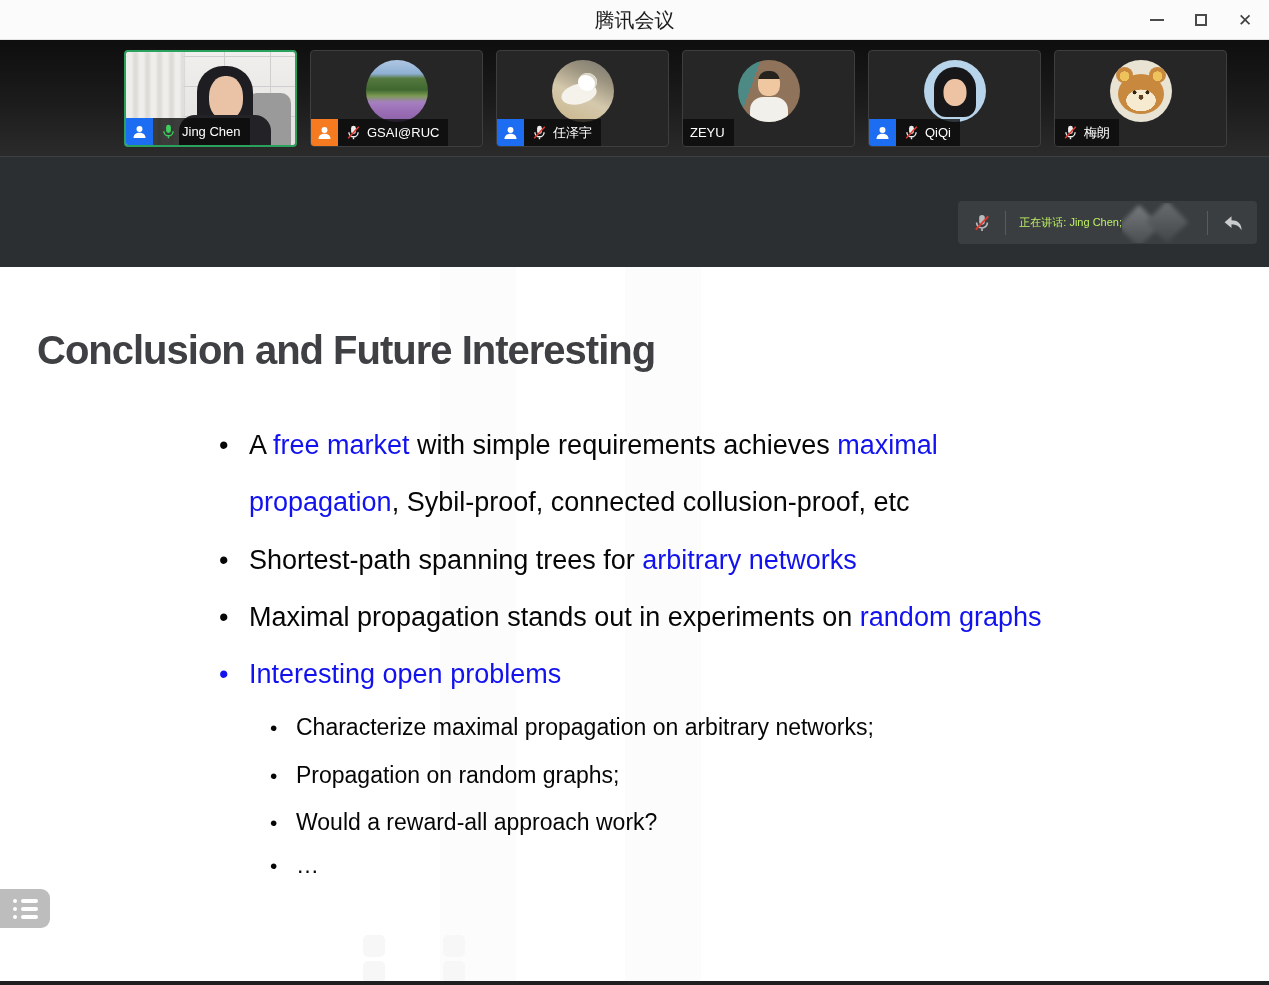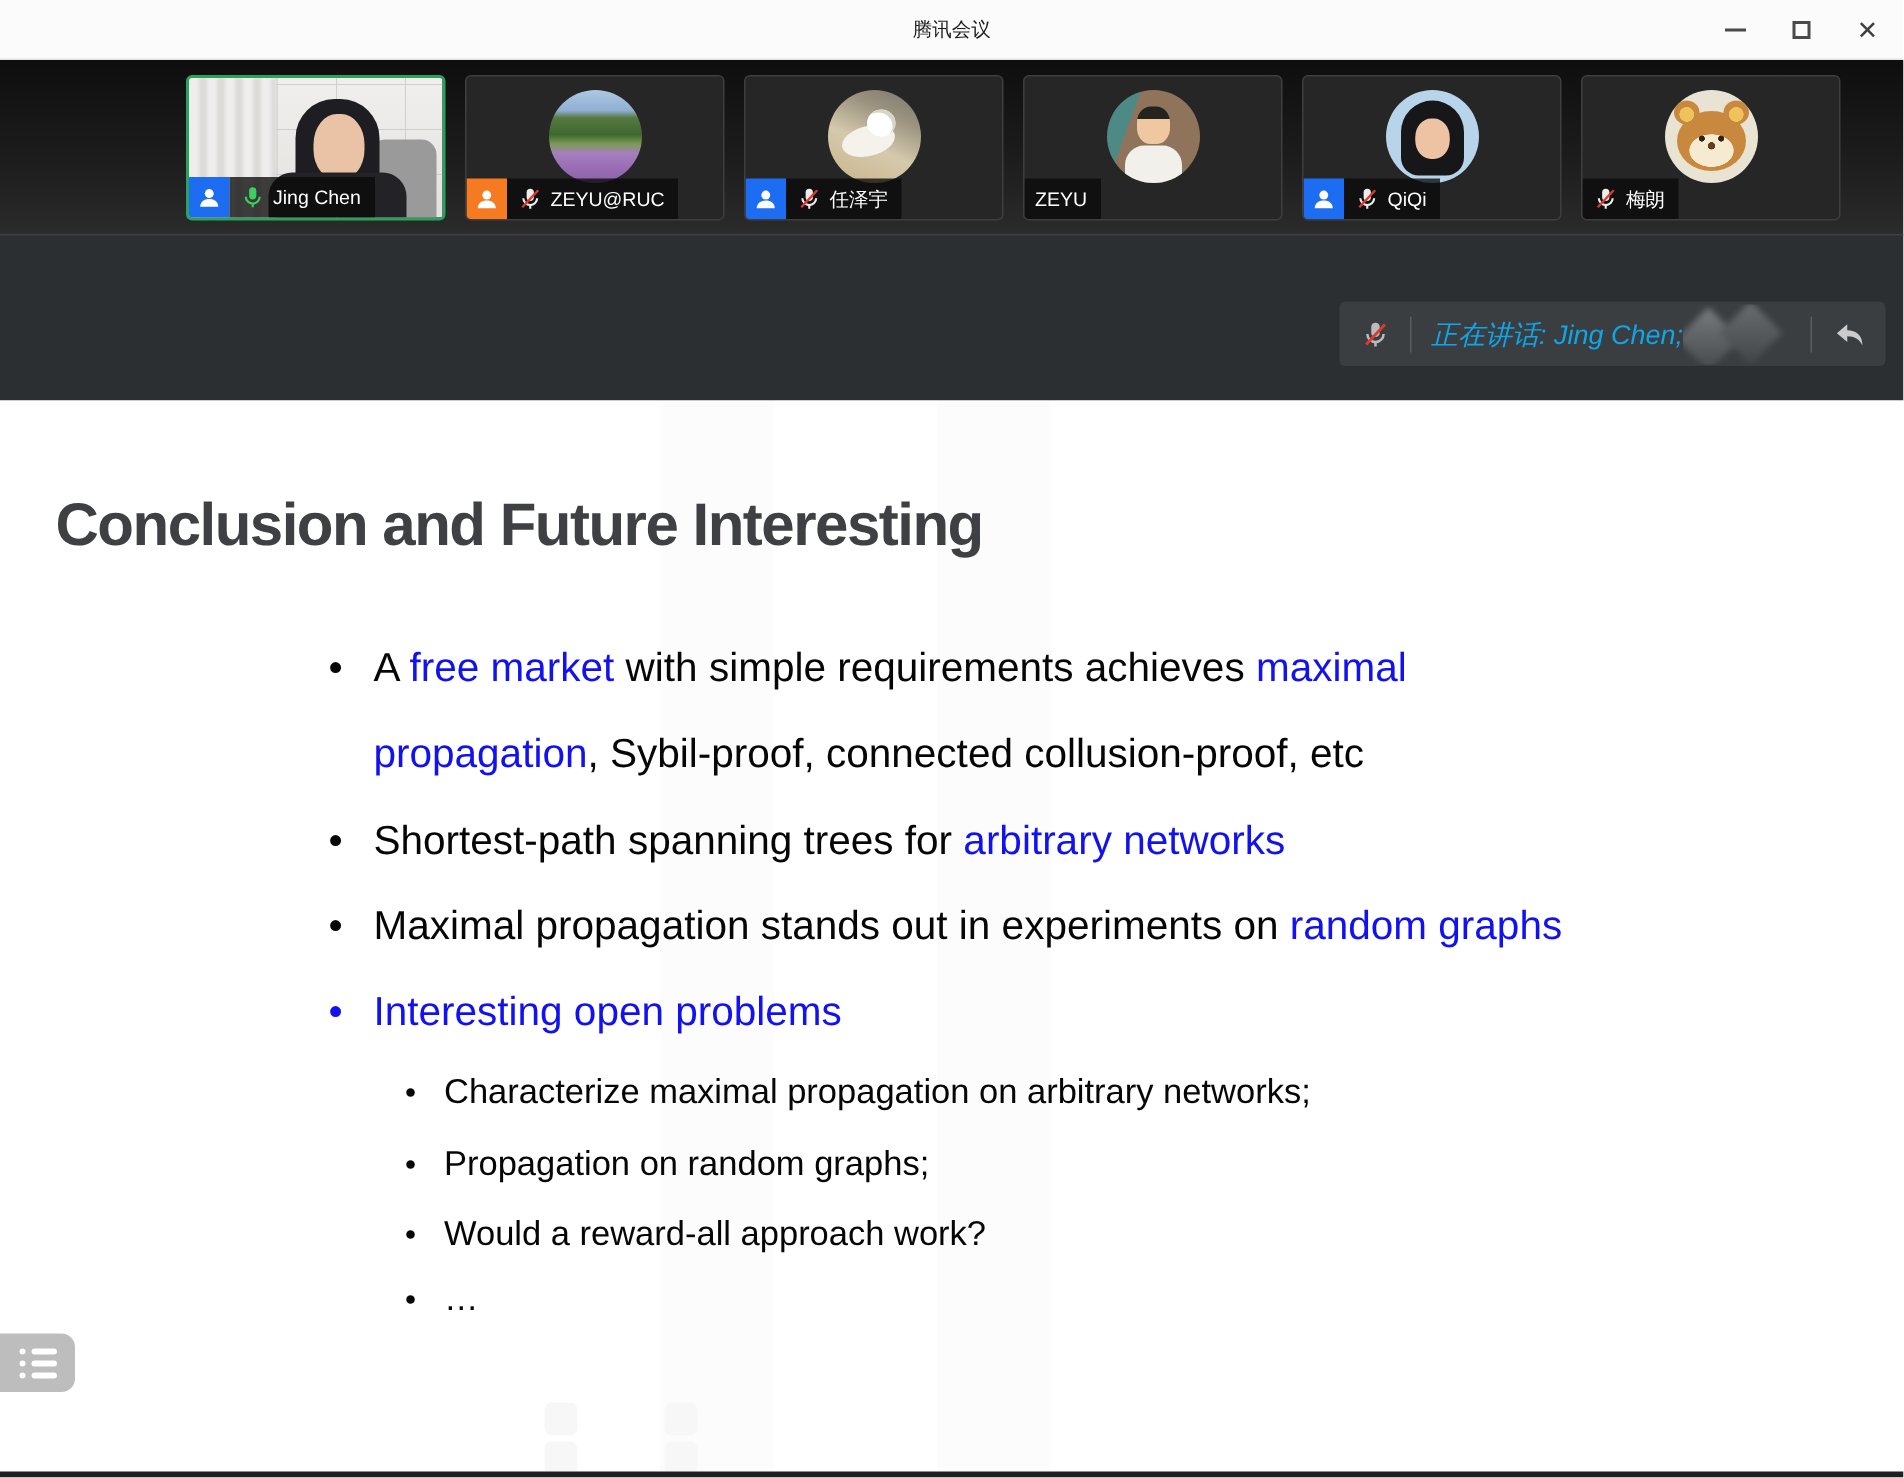--- a/index.html
+++ b/index.html
@@ -13,21 +13,21 @@
   .app { position:absolute; inset:0; }
 
   
   .titlebar {
     position:absolute; top:0; left:0; right:0; height:40px;
     background:#fbfbfb; border-bottom:1px solid #e3e3e3;
   }
   .tb-title {
     position:absolute; left:0; right:0; top:0; height:40px;
     text-align:center; line-height:40px;
-    font-size:13px; color:#1b1b1b;
+    font-size:20px; color:#1b1b1b;
   }
   .win-controls { position:absolute; right:2px; top:0; height:40px; display:flex; }
   .win-btn {
     width:44px; height:40px; display:flex; align-items:center; justify-content:center;
     color:#4a4a4a; cursor:default; background:transparent; border:none;
   }
   .min-glyph { display:block; width:14px; height:0; border-top:2px solid #4a4a4a; }
   .max-glyph { display:block; width:12px; height:12px; border:2px solid #4a4a4a; }
   .close-glyph { font-size:17px; color:#3f3f3f; }
 
@@ -128,21 +128,21 @@
   .dark-region {
     position:absolute; top:156px; left:0; right:0; height:111px;
     background:#2c2f31; border-top:1px solid #3d4043;
   }
   .status-pill {
     position:absolute; right:12px; top:44px; height:43px;
     background:#3b3e41; border-radius:4px;
     display:flex; align-items:center; padding:0 12px 0 14px;
   }
   .pill-div { width:1px; height:24px; background:#595c5f; margin:0 13px; flex:none; }
-  .pill-text { color:#0ea5e9; font-size:18px; white-space:nowrap;font-style:italic; }
+  .pill-text { color:#bef264; font-size:11px; white-space:nowrap; }
   .pill-mic { width:20px; height:20px; flex:none; }
   .pill-wm { position:relative; width:72px; height:40px; flex:none; overflow:hidden; opacity:0.75; }
   .pill-wm::before, .pill-wm::after {
     content:""; position:absolute; width:30px; height:30px; filter:blur(2px);
     background:linear-gradient(135deg,#8d9093 0%,#4a4d50 100%); transform:rotate(45deg);
   }
   .pill-wm::before { left:2px; top:8px; }
   .pill-wm::after { left:30px; top:4px; background:linear-gradient(135deg,#7b7e81 0%,#45484b 100%); }
   .pill-arrow { width:24px; height:24px; flex:none; }
 
@@ -232,21 +232,21 @@
                 <path d="M3.5 21c0-4.8 3.9-7.3 8.5-7.3s8.5 2.5 8.5 7.3z" fill="#fff"></path>
               </svg>
           </span>
           <span class="name-label">
             <svg class="mic" viewBox="0 0 24 24">
                 <rect x="8.6" y="2.5" width="6.8" height="11.5" rx="3.4" fill="#ececec"></rect>
                 <path d="M5.5 11.5a6.5 6.5 0 0 0 13 0" fill="none" stroke="#ececec" stroke-width="2"></path>
                 <line x1="12" y1="18.6" x2="12" y2="21.5" stroke="#ececec" stroke-width="2"></line>
                 <line x1="4.5" y1="20" x2="19.5" y2="4" stroke="#e03a2f" stroke-width="2.2"></line>
               </svg>
-            <span>ZEYU@RUC</span>
+            <span>GSAI@RUC</span>
           </span>
         </div>
       </div>
 
       <div class="tile">
         <div class="avatar av-cat"></div>
         <div class="label-row">
           <span class="badge blue">
             <svg width="17" height="17" viewBox="0 0 24 24">
                 <circle cx="12" cy="8.5" r="4.2" fill="#fff"></circle>

